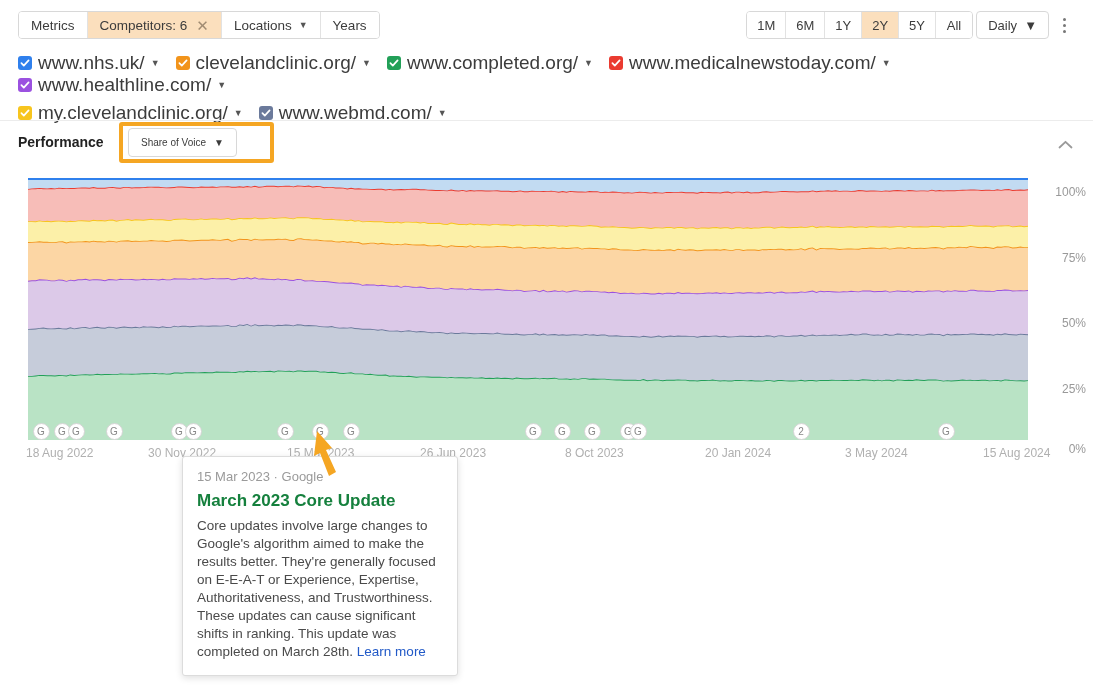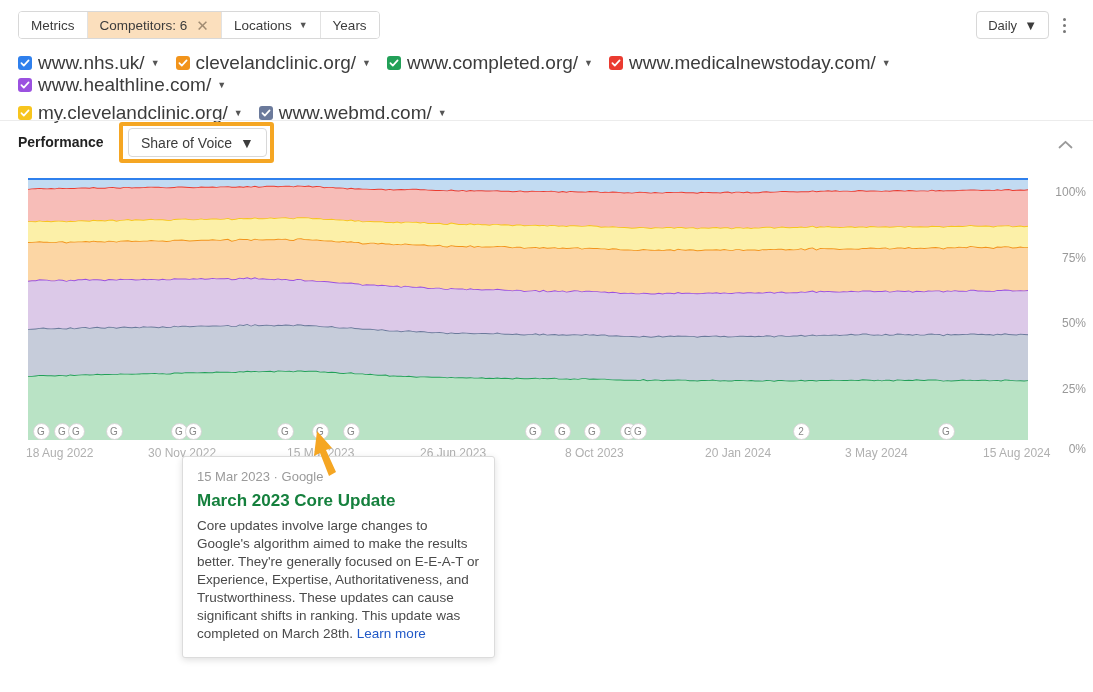--- a/index.html
+++ b/index.html
@@ -75,21 +75,21 @@
   .perfbar { position:absolute; left:0; top:120px; width:1093px; height:45px; border-top:1px solid #ececec; }
   .perftitle { position:absolute; left:18px; top:134px; font-size:14px; font-weight:bold; color:#222; }
   .sov-highlight {
     position:absolute; left:119px; top:122px; width:155px; height:41px;
     border:4px solid #f5a623; border-radius:3px; background:transparent;
   }
   .sovbtn {
     position:absolute; left:128px; top:128px; height:29px;
     display:flex; align-items:center; gap:8px; padding:0 12px;
     border:1px solid #d8d8d8; border-radius:4px; background:#fff;
-    font-size:14px; color:#3c3c3c; cursor:pointer;
+    font-size:10px; color:#3c3c3c; cursor:pointer;
   }
   .collapse {
     position:absolute; right:16px; top:134px; width:24px; height:20px;
     cursor:pointer; display:flex; align-items:center; justify-content:center;
   }
 
   
   .chartwrap { position:absolute; left:0; top:168px; width:1093px; height:300px;padding-left:11px; }
   .plot { position:absolute; left:28px; top:10px; width:1000px; height:262px; }
   .plot svg { display:block; }
@@ -101,21 +101,21 @@
   .gmarks { position:absolute; left:0; top:255px; width:1093px; height:24px; }
   .gmark {
     position:absolute; width:17px; height:17px; border-radius:50%;
     background:#fff; border:1px solid #d4d4d4;
     display:flex; align-items:center; justify-content:center;
     font-size:10px; color:#888; cursor:pointer;
   }
 
   
   .tooltip {
-    position:absolute; left:182px; top:456px; width:313px;
+    position:absolute; left:182px; top:456px; width:276px;
     background:#fff; border:1px solid #dcdcdc; border-radius:3px;
     box-shadow:0 2px 7px rgba(0,0,0,.13);
     padding:12px 14px 14px 14px;
   }
   .tt-meta { font-size:13px; color:#9a9a9a; margin-bottom:7px; }
   .tt-title { font-size:17px; font-weight:bold; color:#15803d; margin-bottom:6px; }
   .tt-body { font-size:13.5px; color:#4a4a4a; line-height:18px; }
   .tt-link { color:#2159c7; cursor:pointer; }
 
   .cursor-arrow { position:absolute; left:312px; top:428px; width:46px; height:52px; pointer-events:none; }
@@ -137,20 +137,28 @@
         </div>
         <div class="tab">
           <span>Locations</span>
           <span class="caret">▼</span>
         </div>
         <div class="tab">
           <span>Years</span>
         </div>
       </div>
 
+    <div class="rangegroup" id="rangegroup">
+        <div class="rbtn">1M</div>
+        <div class="rbtn">6M</div>
+        <div class="rbtn">1Y</div>
+        <div class="rbtn active">2Y</div>
+        <div class="rbtn">5Y</div>
+        <div class="rbtn">All</div>
+      </div>
 
     <div class="freqbtn">
       <span>Daily</span>
       <span class="caret">▼</span>
     </div>
 
     <div class="kebab">
       <i></i>
         <i></i>
         <i></i>

